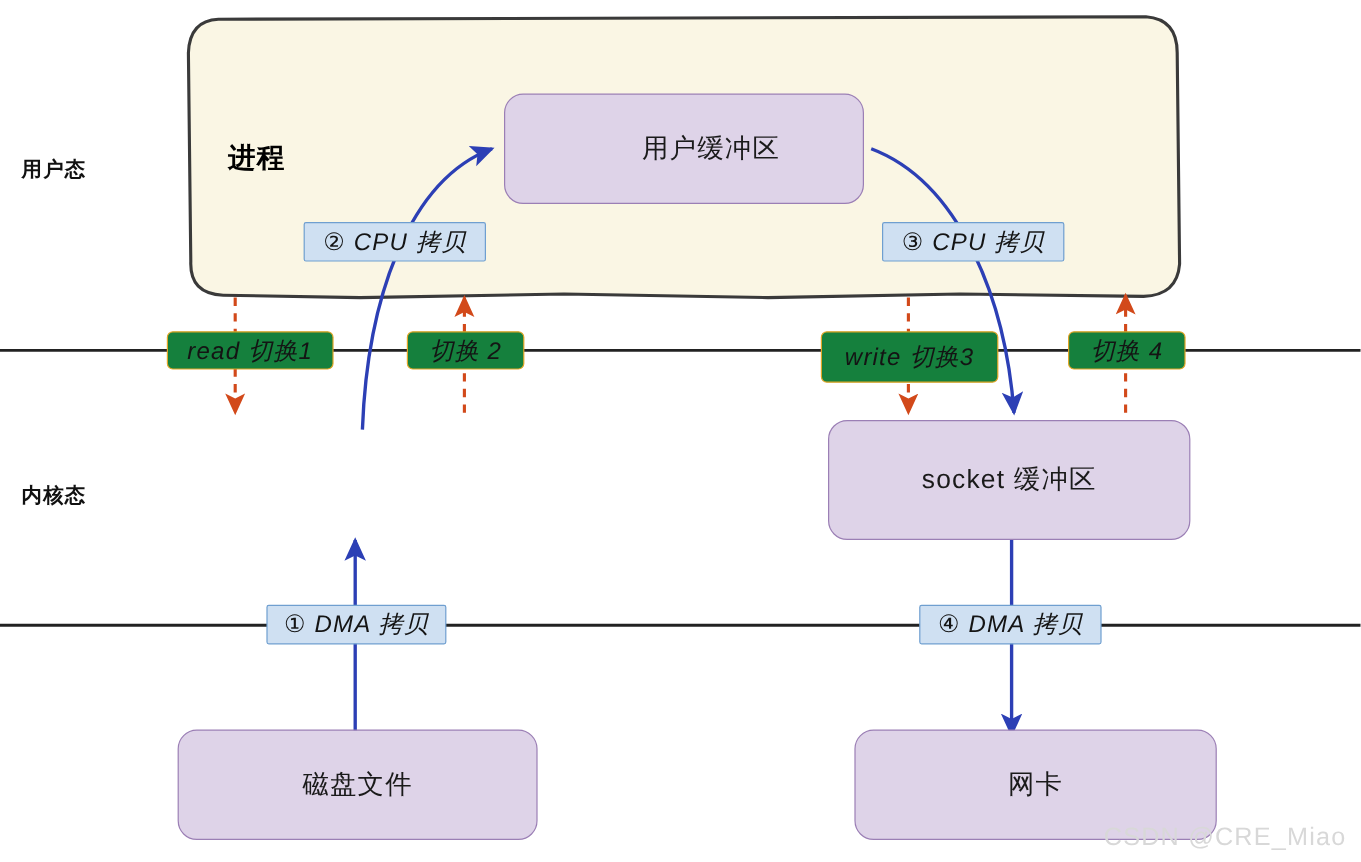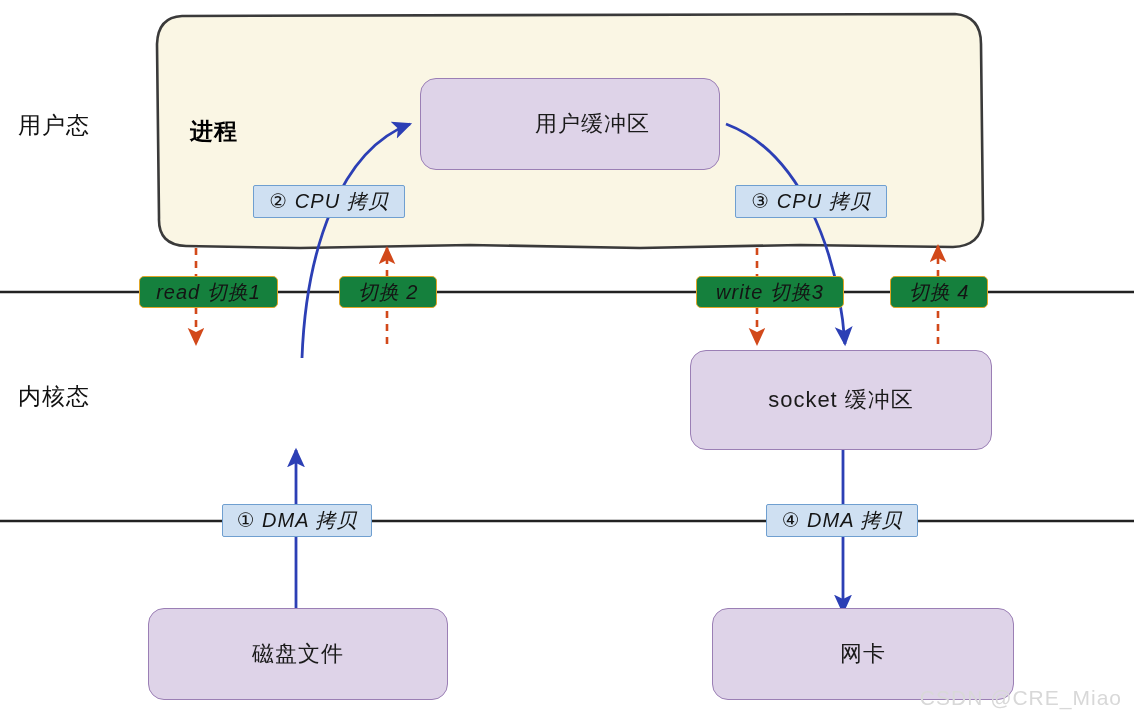--- a/index.html
+++ b/index.html
@@ -19,25 +19,26 @@
   }
   #diagram-svg {
     position: absolute;
     left: 0;
     top: 0;
     width: 1134px;
     height: 718px;
   }
   .layer-label {
     position: absolute;
-    font-size: 23px;
-    font-weight: normal;
+    font-size: 17px;
+    font-weight: bold;
     color: #111111;
     letter-spacing: 1px;
     white-space: nowrap;
+    margin-top: 20px;
   }
   .node-box {
     position: absolute;
     display: flex;
     align-items: center;
     justify-content: center;
     box-sizing: border-box;
     color: #1a1a1a;
     white-space: nowrap;
   }
@@ -172,21 +173,21 @@
   </div>
 
   <div class="tag tag-switch" style="left:139px; top:276px; width:139px; height:32px;">
     <span>read 切换1</span>
   </div>
 
   <div class="tag tag-switch" style="left:339px; top:276px; width:98px; height:32px;">
     <span>切换 2</span>
   </div>
 
-  <div class="tag tag-switch" style="left:684px; top:276px; width:148px; height:32px;margin-left:12px;">
+  <div class="tag tag-switch" style="left:684px; top:276px; width:148px; height:43px;">
     <span>write 切换3</span>
   </div>
 
   <div class="tag tag-switch" style="left:890px; top:276px; width:98px; height:32px;">
     <span>切换 4</span>
   </div>
 
   <div class="watermark">CSDN @CRE_Miao</div>
 
 </div>

